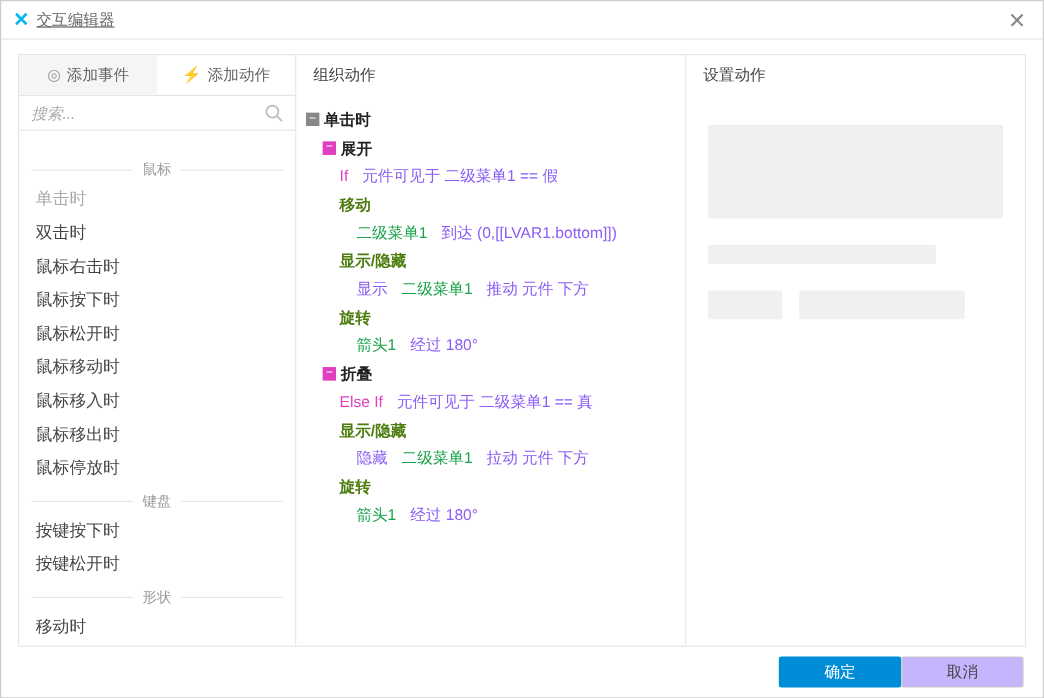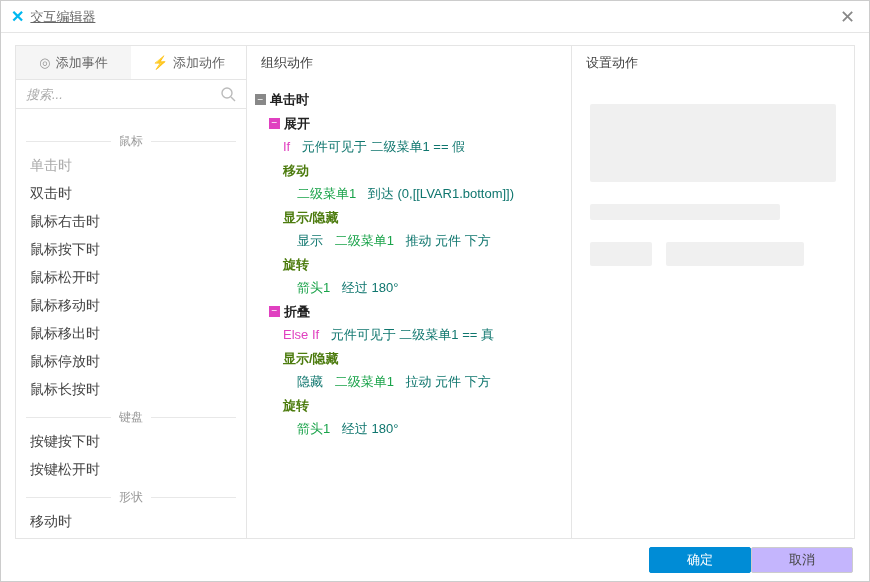--- a/index.html
+++ b/index.html
@@ -159,21 +159,21 @@
   background: #fff;
   margin-top: 4px;
   flex-shrink: 0;
   cursor: pointer;
 }
 .toggle.expanded { background: #888; color: #fff; border-color: #888; }
 .toggle.expanded.magenta { background: #e040c0; border-color: #e040c0; }
 .node-label { font-weight: bold; color: #222; }
 .kw-if { color: #e040c0; }
 .kw-green { color: #1aa34a; text-align: right; }
-.plain { color: #0f766e; }
+.plain { color: #8b5cf6; }
 .sub-bold { font-weight: bold; color: #4d7c0f; }
 
 .right-body {
   flex: 1;
   padding: 24px 18px 18px 18px;
   display: flex;
   flex-direction: column;
   gap: 22px;
 }
 .skel-big {
@@ -261,23 +261,23 @@
         </svg>
     </div>
     <div class="event-list">
       <div class="group-header"><span>鼠标</span></div>
       <div class="event-item selected">单击时</div>
       <div class="event-item">双击时</div>
       <div class="event-item">鼠标右击时</div>
       <div class="event-item">鼠标按下时</div>
       <div class="event-item">鼠标松开时</div>
       <div class="event-item">鼠标移动时</div>
+      <div class="event-item">鼠标移入时</div>
       <div class="event-item">鼠标移出时</div>
       <div class="event-item">鼠标停放时</div>
-      <div class="event-item">鼠标长按时</div>
       <div class="group-header"><span>键盘</span></div>
       <div class="event-item">按键按下时</div>
       <div class="event-item">按键松开时</div>
       <div class="group-header"><span>形状</span></div>
       <div class="event-item">移动时</div>
     </div>
   </div>
 
   <div class="panel mid-panel">
     <div class="col-heading">组织动作</div>

